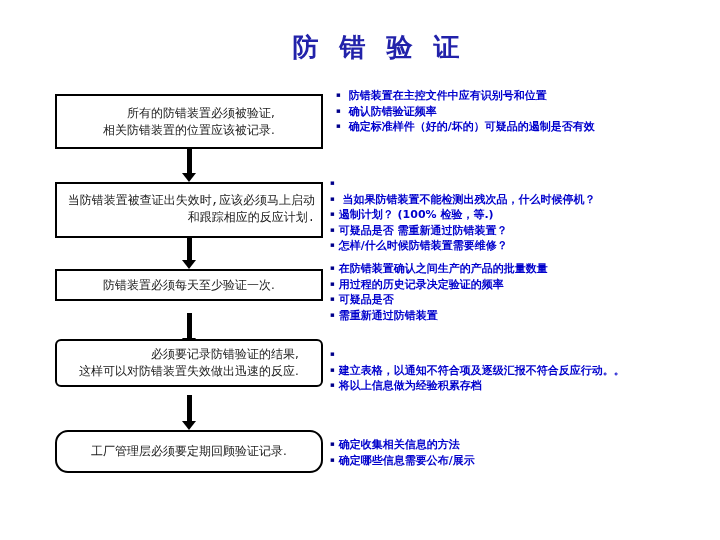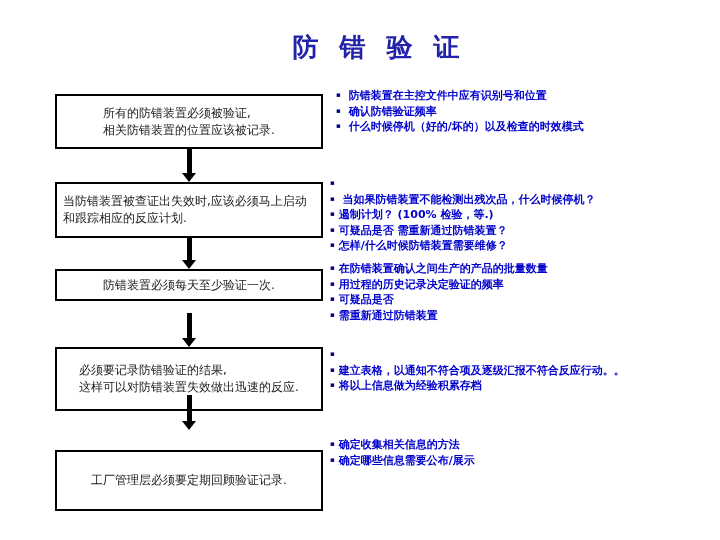--- a/index.html
+++ b/index.html
@@ -18,21 +18,21 @@
     font-size:26px; font-weight:bold; letter-spacing:6px;
     color:#2222AA;
     padding-left:19px;
   }
   
   .box {
     position:absolute; left:55px; width:268px;
     border:2px solid #000000; background:#ffffff;
     box-sizing:border-box;
     display:flex; align-items:center; justify-content:center;
-    text-align:left; padding:0 6px;
+    text-align:right; padding:0 6px;
     font-size:12px; line-height:17px; color:#1a1a1a;
     white-space:pre-line;
   }
   .arrow {
     position:absolute; left:182px; width:14px;
     display:flex; flex-direction:column; align-items:center;
   }
   .arrow .shaft { width:5px; background:#000000; flex:1 1 auto; }
   .arrow .head  {
     width:0; height:0;
@@ -58,43 +58,43 @@
 
 <div class="slide">
   <h1 class="title">防 错 验 证</h1>
   <div id="flow">
       <div class="box" style="top: 94px; height: 55px;"><span>所有的防错装置必须被验证,
 相关防错装置的位置应该被记录.</span></div>
       <div class="arrow" style="top: 149px; height: 33px;">
         <div class="shaft"></div>
         <div class="head"></div>
       </div>
-      <div class="box" style="top: 182px; height: 56px;"><span>当防错装置被查证出失效时,应该必须马上启动和跟踪相应的反应计划.</span></div>
+      <div class="box" style="top: 182px; height: 56px; font-family: Liberation Mono, monospace;"><span>当防错装置被查证出失效时,应该必须马上启动和跟踪相应的反应计划.</span></div>
       <div class="arrow" style="top: 238px; height: 31px;">
         <div class="shaft"></div>
         <div class="head"></div>
       </div>
       <div class="box" style="top: 269px; height: 32px;"><span>防错装置必须每天至少验证一次.</span></div>
       <div class="arrow" style="top: 313px; height: 34px;">
         <div class="shaft"></div>
         <div class="head"></div>
       </div>
-      <div class="box" style="top: 347px; height: 64px;"><span>必须要记录防错验证的结果,
+      <div class="box" style="top: 339px; height: 48px; border-radius: 6px;"><span>必须要记录防错验证的结果,
 这样可以对防错装置失效做出迅速的反应.</span></div>
       <div class="arrow" style="top: 395px; height: 35px;">
         <div class="shaft"></div>
         <div class="head"></div>
       </div>
-      <div class="box" style="top: 450px; height: 61px;"><span>工厂管理层必须要定期回顾验证记录.</span></div>
+      <div class="box" style="top: 430px; height: 43px; border-radius: 13px;"><span>工厂管理层必须要定期回顾验证记录.</span></div>
     </div>
   <div id="notes">
       <div class="note-group indent-wide" style="top: 88px; left: 336px;">
         <div class="note-line"><span class="bullet">▪</span><span>防错装置在主控文件中应有识别号和位置</span></div>
         <div class="note-line"><span class="bullet">▪</span><span>确认防错验证频率</span></div>
-        <div class="note-line"><span class="bullet">▪</span><span>什么时候停机（好的/坏的）以及检查的时效模式</span></div>
+        <div class="note-line"><span class="bullet">▪</span><span>确定标准样件（好的/坏的）可疑品的遏制是否有效</span></div>
       </div>
       <div class="note-group" style="top: 176px; left: 330px;">
         <div class="note-line"><span class="bullet">▪</span></div>
         <div class="note-line"><span class="bullet">▪</span><span> 当如果防错装置不能检测出残次品，什么时候停机？</span></div>
         <div class="note-line"><span class="bullet">▪</span><span>遏制计划？ (100% 检验，等.)</span></div>
         <div class="note-line"><span class="bullet">▪</span><span>可疑品是否 需重新通过防错装置？</span></div>
         <div class="note-line"><span class="bullet">▪</span><span>怎样/什么时候防错装置需要维修？</span></div>
       </div>
       <div class="note-group" style="top: 261px; left: 330px;">
         <div class="note-line"><span class="bullet">▪</span><span>在防错装置确认之间生产的产品的批量数量</span></div>

